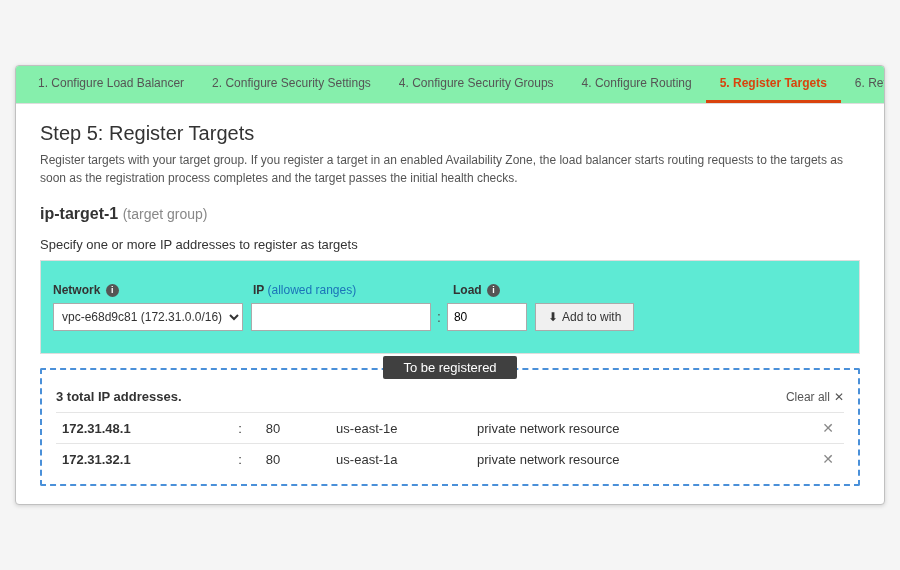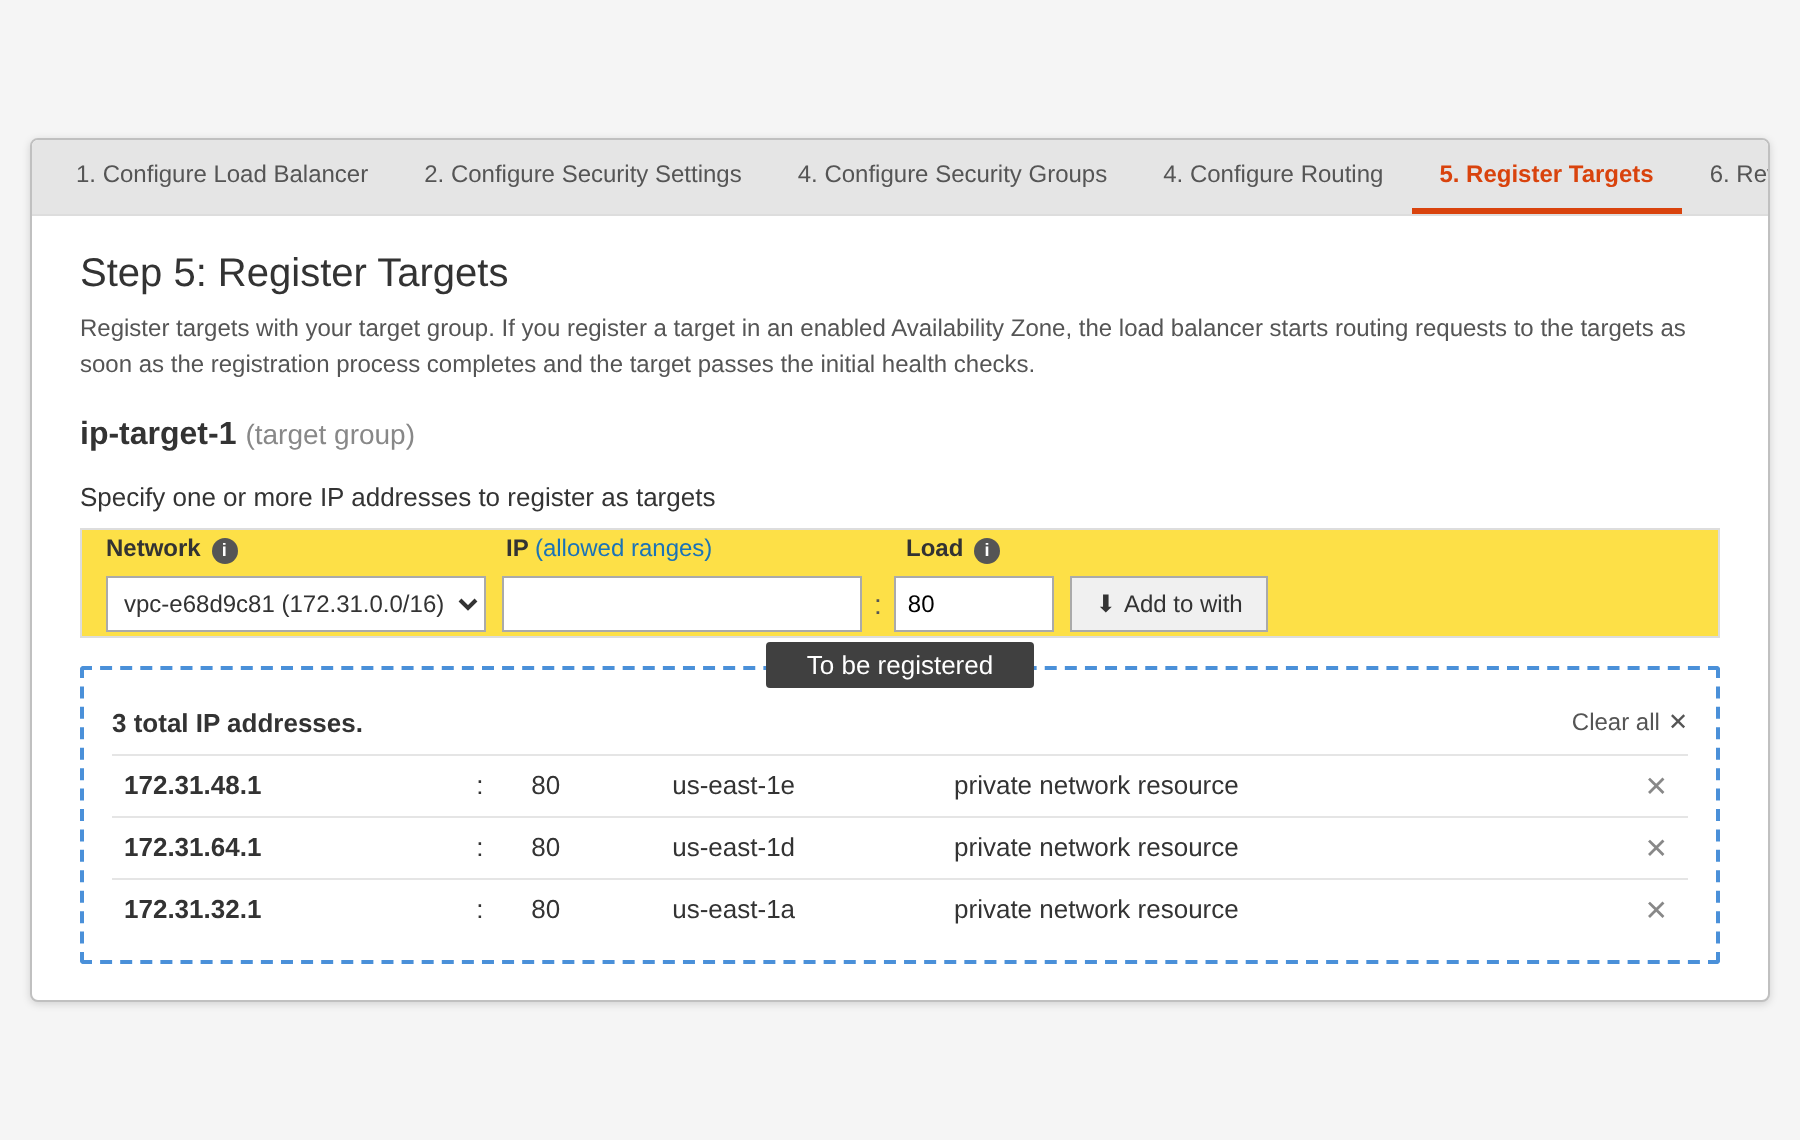--- a/index.html
+++ b/index.html
@@ -17,21 +17,21 @@
       width: 870px;
       background: #fff;
       border: 1px solid #c0c0c0;
       border-radius: 4px;
       overflow: hidden;
       box-shadow: 0 1px 4px rgba(0,0,0,0.15);
     }
     
     .steps-nav {
       display: flex;
-      background: #e5e5e5;
+      background: #86efac;
       border-bottom: 1px solid #ddd;
       padding: 0 8px;
     }
     .step-item {
       padding: 10px 14px;
       font-size: 12px;
       color: #555;
       cursor: pointer;
       white-space: nowrap;
       border-bottom: 3px solid transparent;
@@ -73,23 +73,23 @@
       font-weight: 300;
       font-size: 14px;
     }
     .specify-label {
       font-size: 13px;
       color: #333;
       margin-bottom: 8px;
     }
     
     .input-row-container {
-      background: #fde047;
+      background: #5eead4;
       border: 1px solid #ddd;
-      padding: 2px 12px;
+      padding: 22px 12px;
       margin-bottom: 14px;
     }
     .input-row-headers {
       display: flex;
       gap: 0;
       margin-bottom: 6px;
     }
     .col-header {
       font-size: 12px;
       font-weight: 700;
@@ -317,30 +317,20 @@
       <td class="td-ip">172.31.48.1</td>
       <td class="td-colon">:</td>
       <td class="td-port">80</td>
       <td class="td-az">us-east-1e</td>
       <td class="td-resource">private network resource</td>
       <td class="td-remove">
         <button class="remove-btn">✕</button>
       </td>
     </tr>
               <tr>
-      <td class="td-ip">172.31.64.1</td>
-      <td class="td-colon">:</td>
-      <td class="td-port">80</td>
-      <td class="td-az">us-east-1d</td>
-      <td class="td-resource">private network resource</td>
-      <td class="td-remove">
-        <button class="remove-btn">✕</button>
-      </td>
-    </tr>
-              <tr>
       <td class="td-ip">172.31.32.1</td>
       <td class="td-colon">:</td>
       <td class="td-port">80</td>
       <td class="td-az">us-east-1a</td>
       <td class="td-resource">private network resource</td>
       <td class="td-remove">
         <button class="remove-btn">✕</button>
       </td>
     </tr>
             </tbody>

